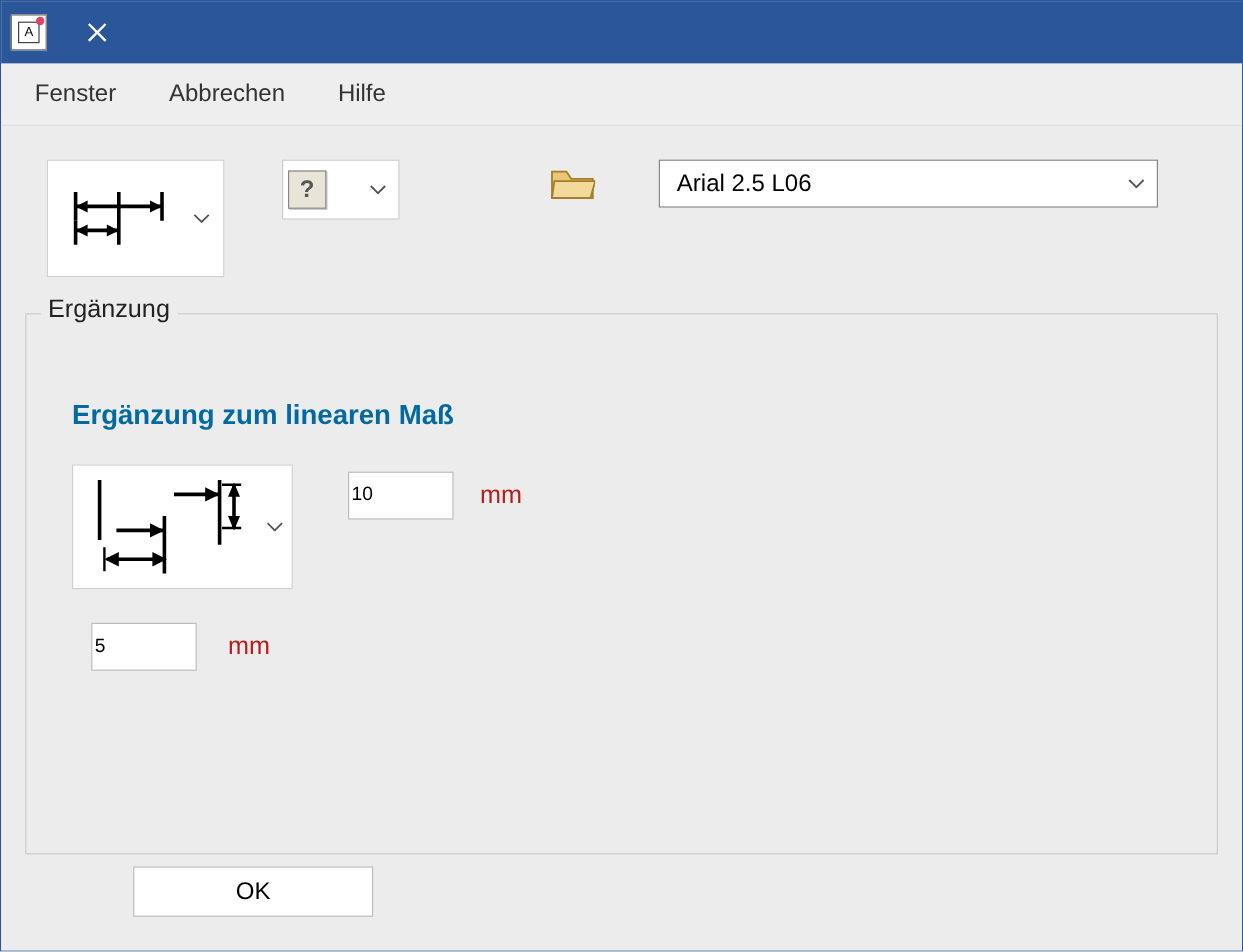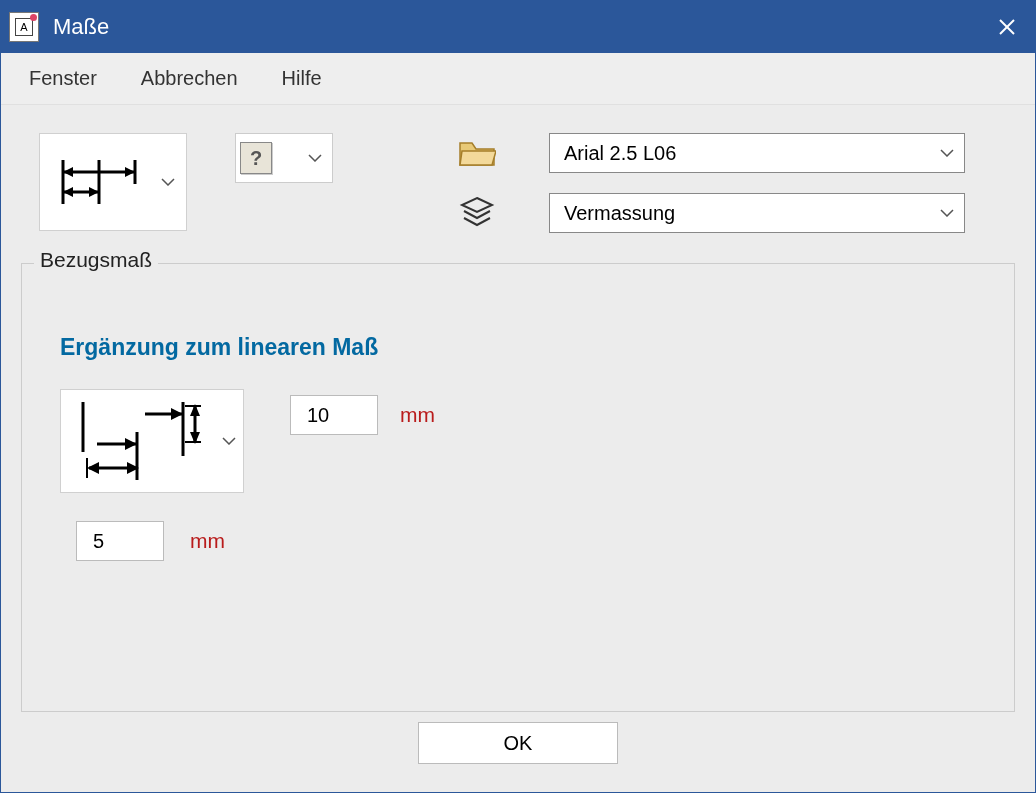--- a/index.html
+++ b/index.html
@@ -208,31 +208,31 @@
     display: flex;
     align-items: center;
     gap: 26px;
     margin-bottom: 28px;
   }
   .num-input {
     background: #fff;
     border: 1px solid #bbb;
     width: 88px;
     height: 40px;
-    font-size: 20px;
-    padding: 4px 16px;
+    font-size: 16px;
+    padding: 4px 2px;
     font-family: inherit;
   }
   .unit {
     font-size: 21px;
     color: #b91c1c;
   }
   .button-row {
     display: flex;
-    justify-content: center;
+    justify-content: space-between;
     padding: 10px 90px 10px 90px;
     gap: 96px;
   }
   .btn {
     background: #fff;
     border: 1px solid #bbb;
     width: 200px;
     height: 42px;
     font-size: 20px;
     cursor: pointer;
@@ -242,21 +242,20 @@
 </head>
 <body>
 
 <div class="window">
 
   <div class="titlebar">
     <div class="app-icon">
       <div class="app-icon-inner">A</div>
       <div class="app-icon-dot"></div>
     </div>
-    <div class="title-text">Maße</div>
     <div class="close-btn">
       <svg viewBox="0 0 18 18">
         <line x1="2" y1="2" x2="16" y2="16" stroke="white" stroke-width="2"></line>
         <line x1="16" y1="2" x2="2" y2="16" stroke="white" stroke-width="2"></line>
       </svg>
     </div>
   </div>
 
   <div class="menubar">
     <span>Fenster</span>
@@ -307,41 +306,26 @@
               <path d="M4 12 L38 12 L34 26 L2 26 Z" fill="#f3d99a" stroke="#a57e2a" stroke-width="1.5"></path>
             </svg>
           </div>
           <div class="combo">
             <span>Arial 2.5 L06</span>
             <svg width="14" height="8" viewBox="0 0 14 8">
                 <polyline points="1,1 7,7 13,1" fill="none" stroke="#555" stroke-width="1.5"></polyline>
               </svg>
           </div>
         </div>
-        <div class="right-row">
-          <div class="layers-icon">
-            <svg width="38" height="34" viewBox="0 0 38 34">
-              <path d="M19 2 L34 9 L19 16 L4 9 Z" fill="none" stroke="#333" stroke-width="2"></path>
-              <path d="M6 15 L19 22 L32 15" fill="none" stroke="#333" stroke-width="2"></path>
-              <path d="M6 22 L19 29 L32 22" fill="none" stroke="#333" stroke-width="2"></path>
-            </svg>
-          </div>
-          <div class="combo">
-            <span>Vermassung</span>
-            <svg width="14" height="8" viewBox="0 0 14 8">
-                <polyline points="1,1 7,7 13,1" fill="none" stroke="#555" stroke-width="1.5"></polyline>
-              </svg>
-          </div>
-        </div>
       </div>
 
     </div>
 
     <div class="groupbox">
-      <div class="group-label">Bezugsmaß</div>
+      <div class="group-label">Ergänzung</div>
 
       <div class="section-heading">Ergänzung zum linearen Maß</div>
 
       <div class="row" style="align-items:flex-start">
         <div class="dim-picker">
           <div class="icon-area">
             <svg width="130" height="90" viewBox="0 0 130 90">
               <line x1="10" y1="6" x2="10" y2="56" stroke="#000" stroke-width="3"></line>
               <line x1="64" y1="36" x2="64" y2="84" stroke="#000" stroke-width="3"></line>
               <line x1="110" y1="6" x2="110" y2="60" stroke="#000" stroke-width="3"></line>

